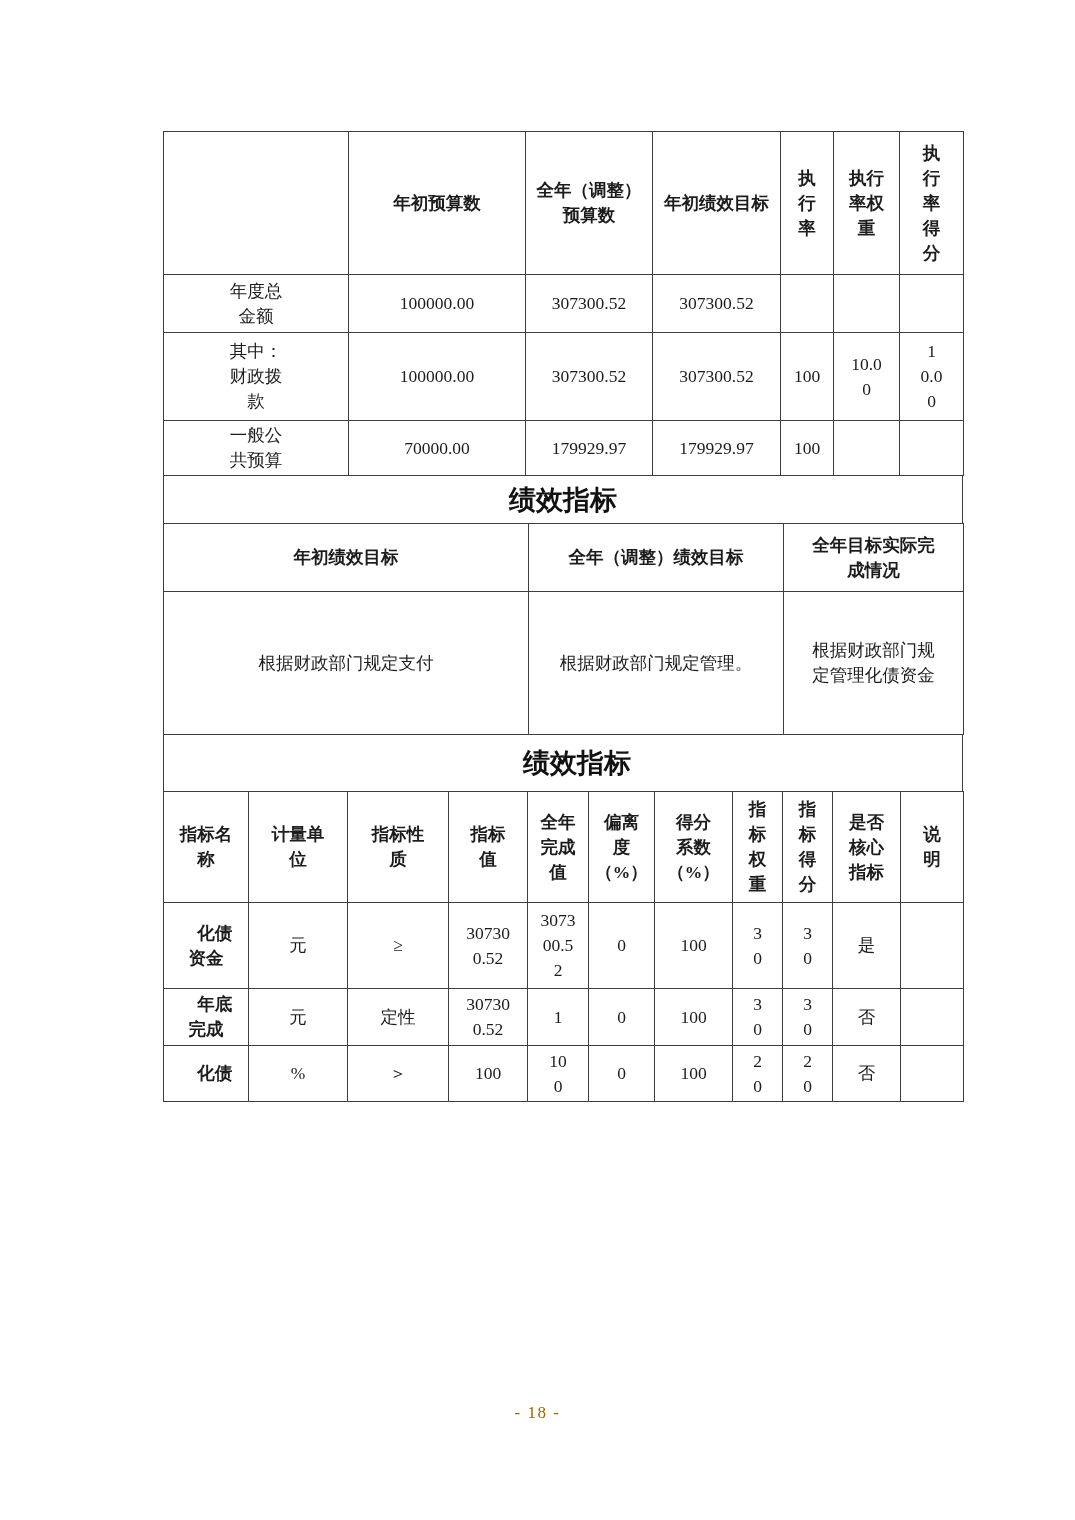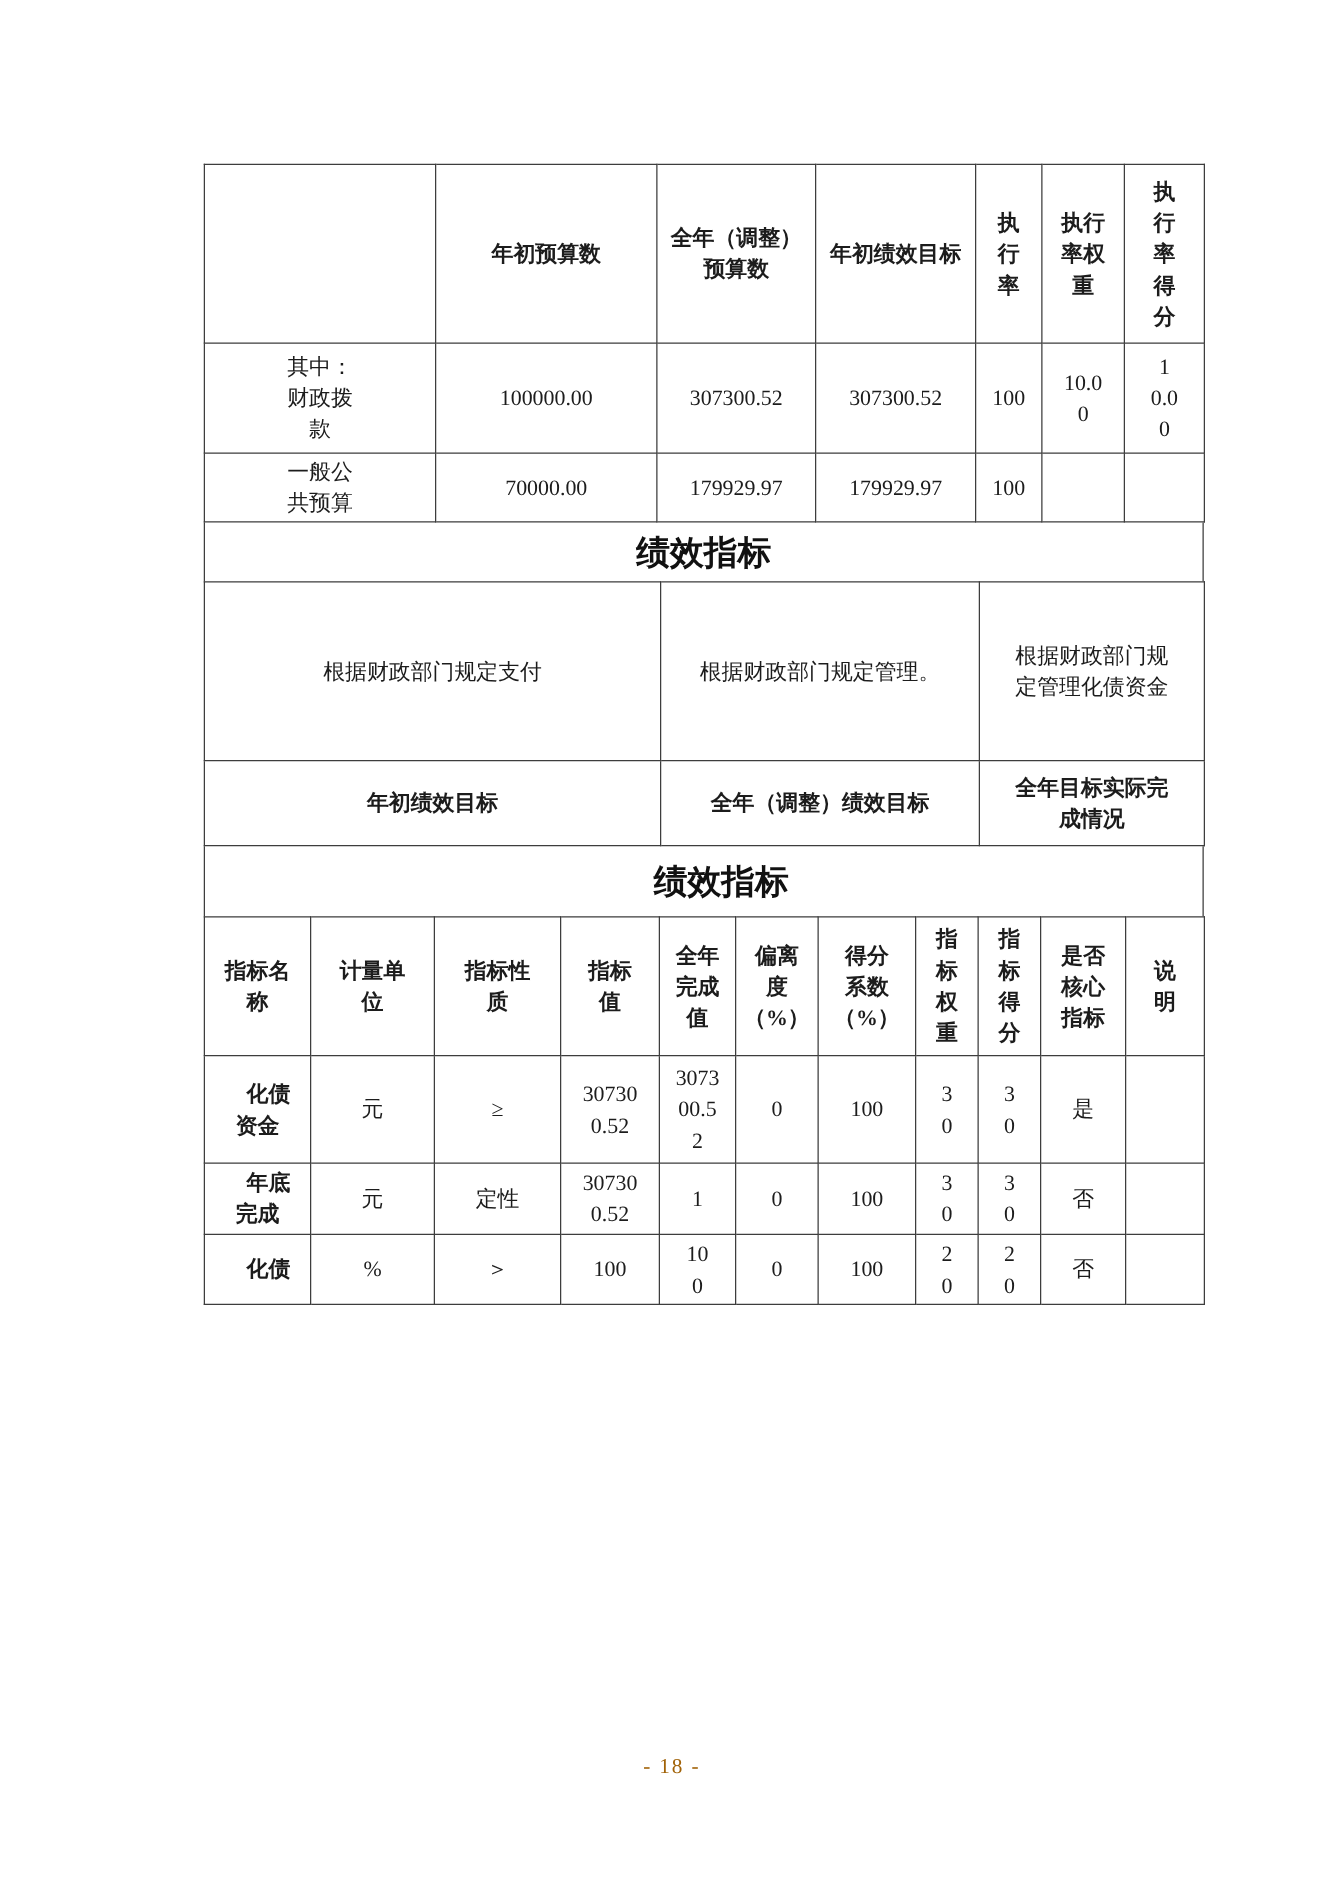--- a/index.html
+++ b/index.html
@@ -69,20 +69,30 @@
 率</td>
           <td class="hd">执行
 率权
 重</td>
           <td class="hd">执
 行
 率
 得
 分</td>
         </tr>
+        <tr style="height:58px">
+          <td class="al">年度总
+金额</td>
+          <td>100000.00</td>
+          <td>307300.52</td>
+          <td>307300.52</td>
+          <td></td>
+          <td class="wl"></td>
+          <td class="ar"></td>
+        </tr>
         <tr style="height:88px">
           <td class="al">其中：
 财政拨
 款</td>
           <td>100000.00</td>
           <td>307300.52</td>
           <td>307300.52</td>
           <td>100</td>
           <td class="wl">10.0
 0</td>
@@ -105,31 +115,31 @@
 
     <div class="band band1">绩效指标</div>
 
     <table class="grid">
       <colgroup>
         <col style="width:365px">
           <col style="width:255px">
           <col style="width:180px">
       </colgroup>
       <tbody>
+        <tr style="height:68px">
+          <td class="hd">年初绩效目标</td>
+          <td class="hd">全年（调整）绩效目标</td>
+          <td class="hd">全年目标实际完
+成情况</td>
+        </tr>
         <tr style="height:143px">
           <td class="al top">根据财政部门规定支付</td>
           <td class="al top">根据财政部门规定管理。</td>
           <td class="al lower">根据财政部门规
 定管理化债资金</td>
-        </tr>
-        <tr style="height:68px">
-          <td class="hd">年初绩效目标</td>
-          <td class="hd">全年（调整）绩效目标</td>
-          <td class="hd">全年目标实际完
-成情况</td>
         </tr>
       </tbody>
     </table>
 
     <div class="band band2">绩效指标</div>
 
     <table class="grid">
       <colgroup>
         <col style="width:85px">
           <col style="width:99px">

